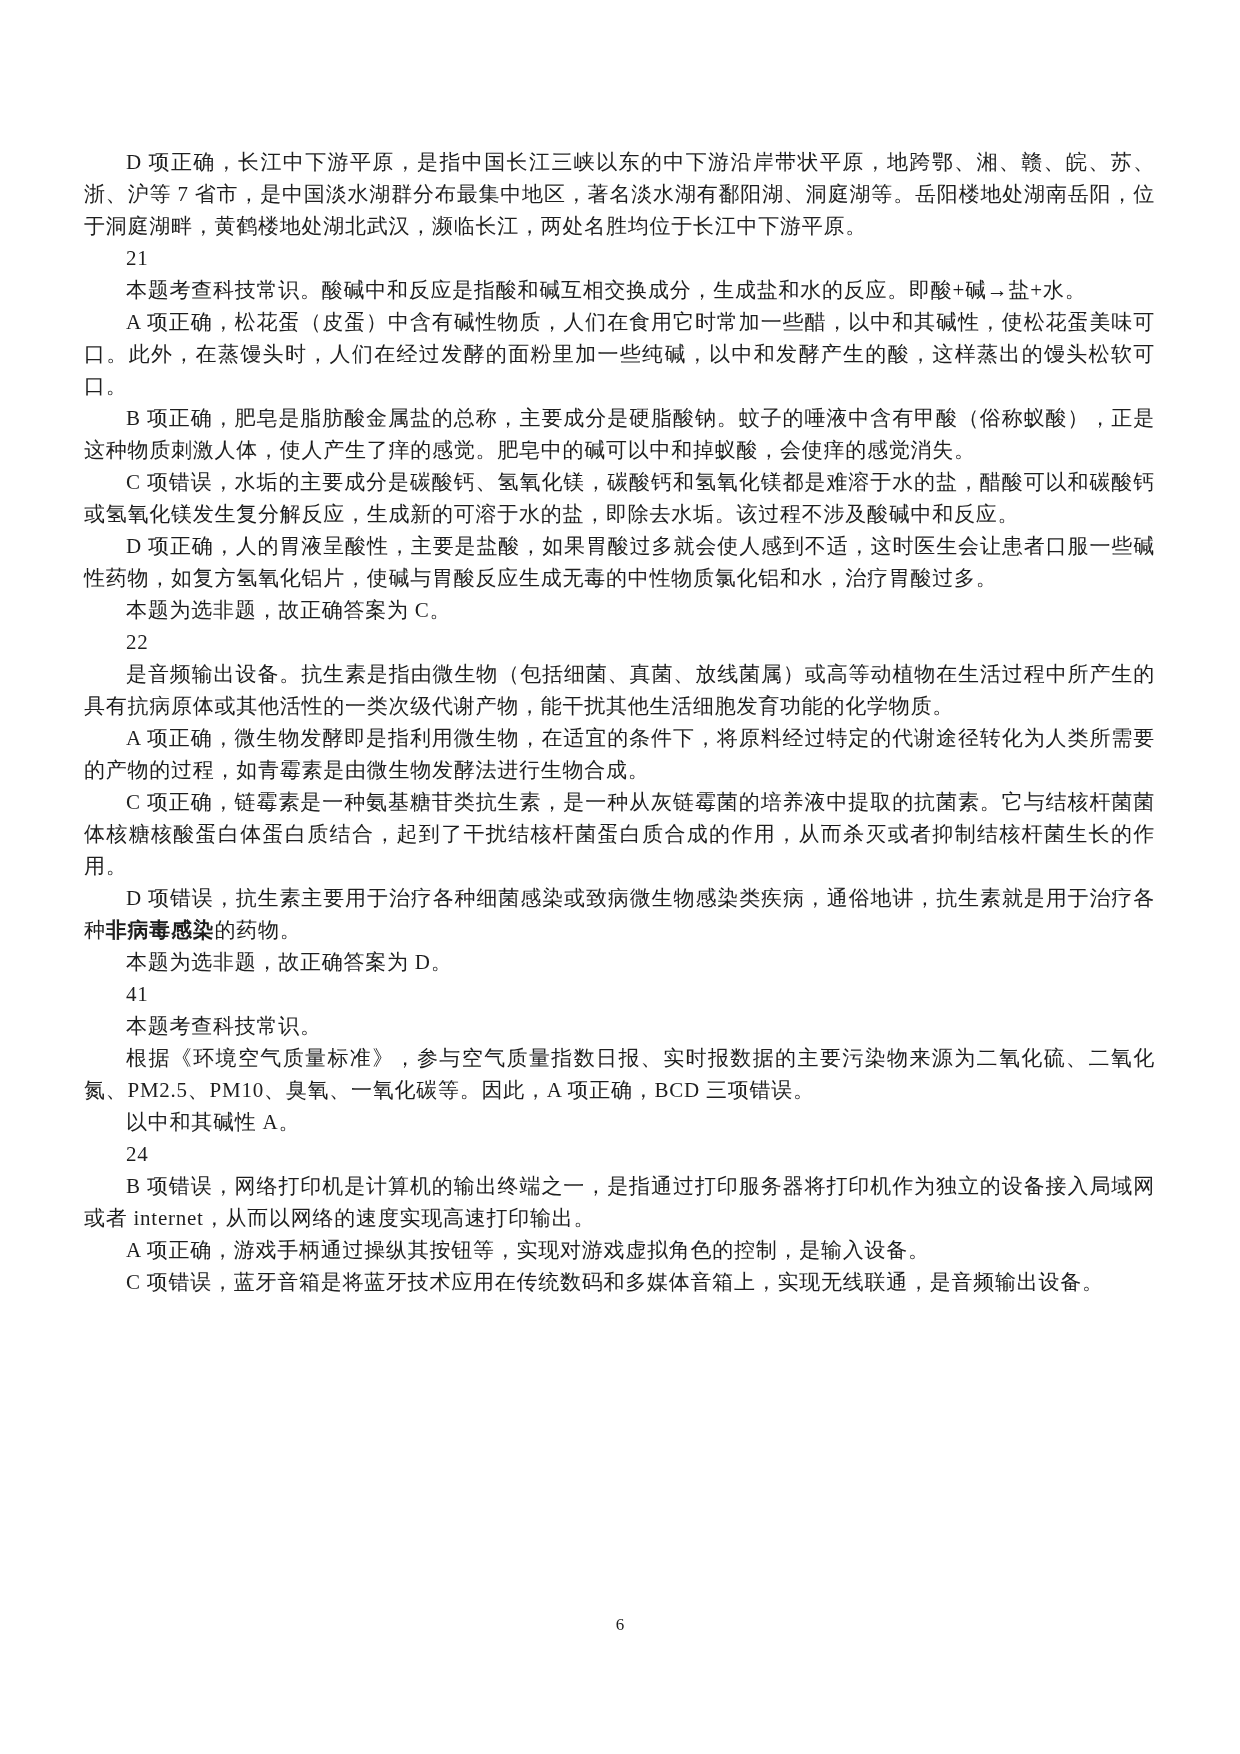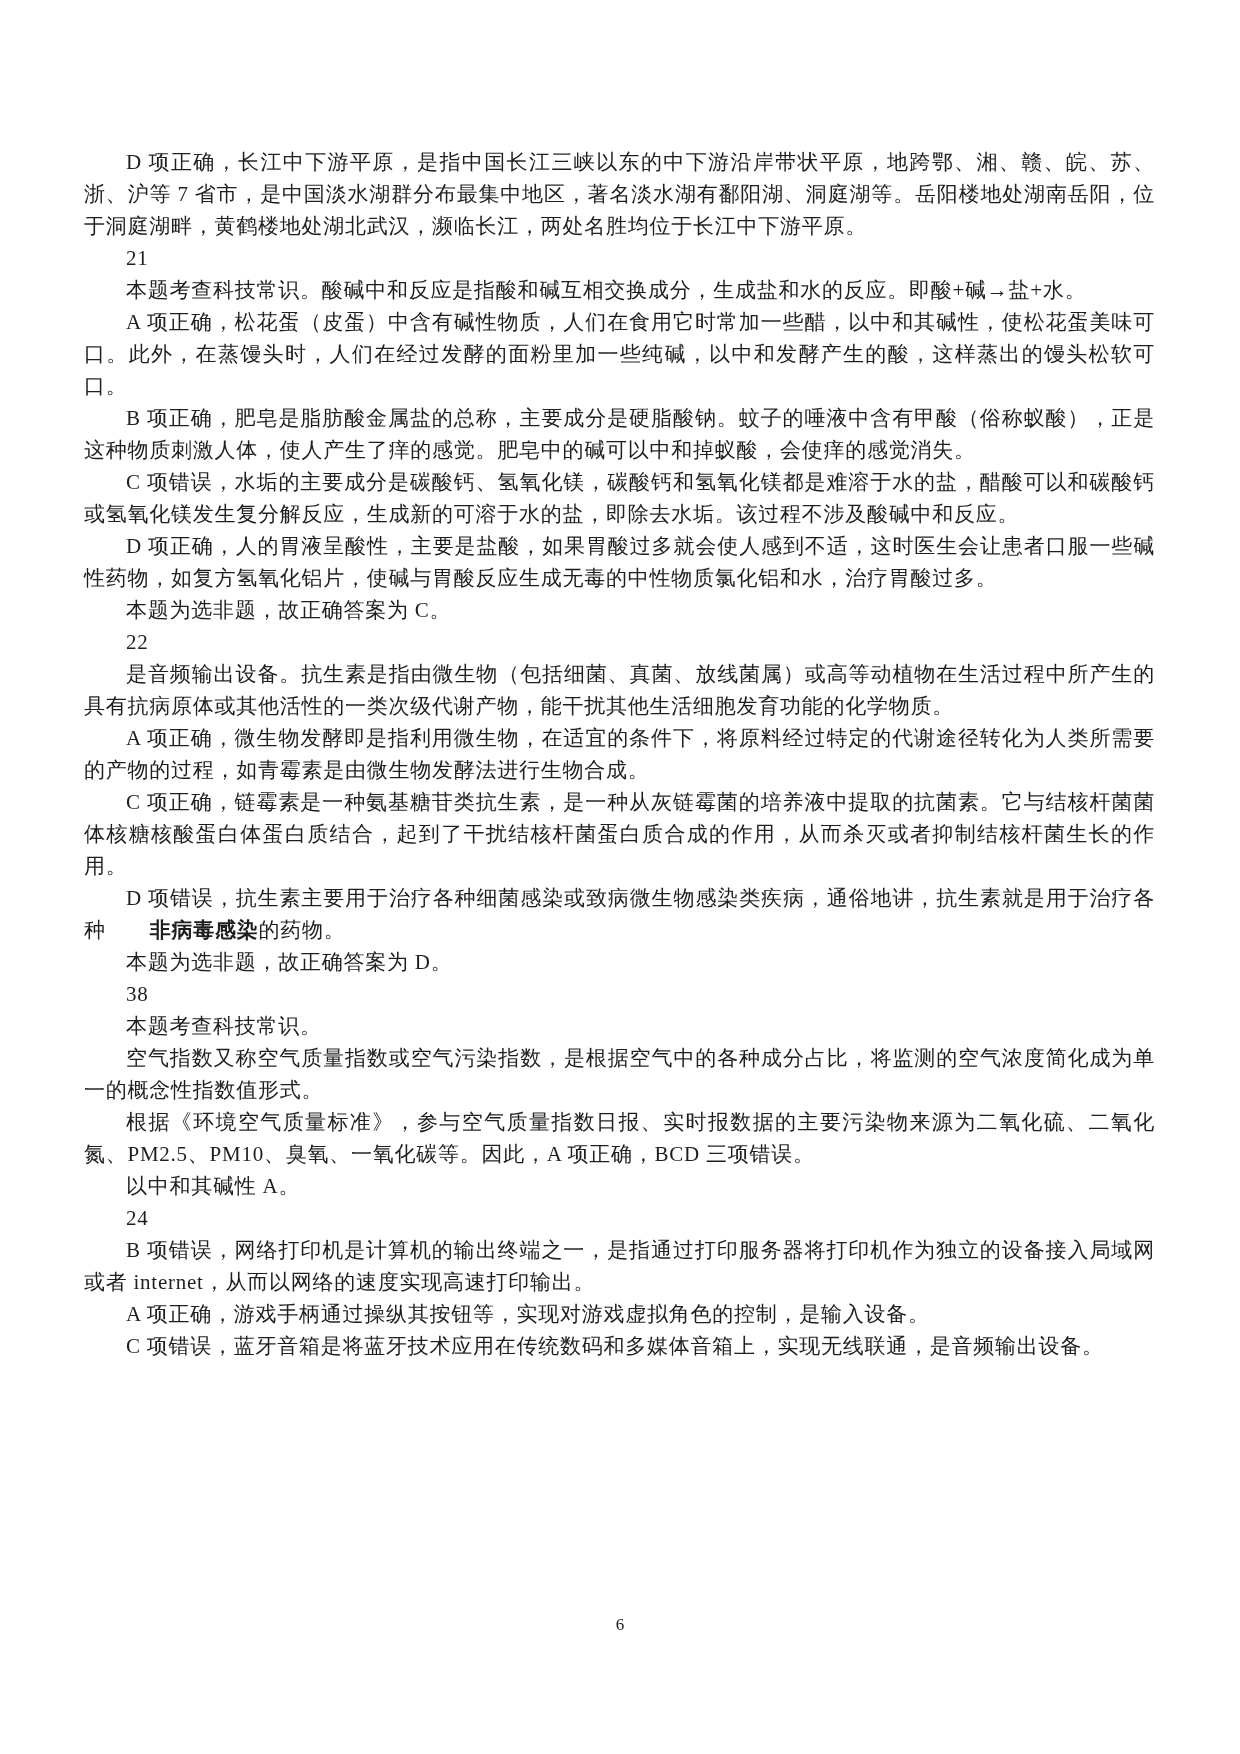--- a/index.html
+++ b/index.html
@@ -26,21 +26,20 @@
     letter-spacing: 0.75px;
     text-align: justify;
   }
   .para {
     margin: 0;
     padding: 0;
     text-indent: 2em;
   }
   .para strong {
     font-weight: 700;
-    margin-left: 44px;
   }
   .footer {
     position: absolute;
     left: 0;
     top: 1614px;
     width: 1240px;
     text-align: center;
     font-size: 17px;
     line-height: 22px;
     color: #1e1e1e;
@@ -58,23 +57,22 @@
       <p class="para"><span>B 项正确，肥皂是脂肪酸金属盐的总称，主要成分是硬脂酸钠。蚊子的唾液中含有甲酸（俗称蚁酸），正是这种物质刺激人体，使人产生了痒的感觉。肥皂中的碱可以中和掉蚁酸，会使痒的感觉消失。</span></p>
       <p class="para"><span>C 项错误，水垢的主要成分是碳酸钙、氢氧化镁，碳酸钙和氢氧化镁都是难溶于水的盐，醋酸可以和碳酸钙或氢氧化镁发生复分解反应，生成新的可溶于水的盐，即除去水垢。该过程不涉及酸碱中和反应。</span></p>
       <p class="para"><span>D 项正确，人的胃液呈酸性，主要是盐酸，如果胃酸过多就会使人感到不适，这时医生会让患者口服一些碱性药物，如复方氢氧化铝片，使碱与胃酸反应生成无毒的中性物质氯化铝和水，治疗胃酸过多。</span></p>
       <p class="para"><span>本题为选非题，故正确答案为 C。</span></p>
       <p class="para">22</p>
       <p class="para"><span>是音频输出设备。抗生素是指由微生物（包括细菌、真菌、放线菌属）或高等动植物在生活过程中所产生的具有抗病原体或其他活性的一类次级代谢产物，能干扰其他生活细胞发育功能的化学物质。</span></p>
       <p class="para"><span>A 项正确，微生物发酵即是指利用微生物，在适宜的条件下，将原料经过特定的代谢途径转化为人类所需要的产物的过程，如青霉素是由微生物发酵法进行生物合成。</span></p>
       <p class="para"><span>C 项正确，链霉素是一种氨基糖苷类抗生素，是一种从灰链霉菌的培养液中提取的抗菌素。它与结核杆菌菌体核糖核酸蛋白体蛋白质结合，起到了干扰结核杆菌蛋白质合成的作用，从而杀灭或者抑制结核杆菌生长的作用。</span></p>
       <p class="para"><span>D 项错误，抗生素主要用于治疗各种细菌感染或致病微生物感染类疾病，通俗地讲，抗生素就是用于治疗各种</span><strong>非病毒感染</strong><span>的药物。</span></p>
       <p class="para"><span>本题为选非题，故正确答案为 D。</span></p>
-      <p class="para">38</p>
+      <p class="para">41</p>
       <p class="para"><span>本题考查科技常识。</span></p>
-      <p class="para"><span>空气指数又称空气质量指数或空气污染指数，是根据空气中的各种成分占比，将监测的空气浓度简化成为单一的概念性指数值形式。</span></p>
       <p class="para"><span>根据《环境空气质量标准》，参与空气质量指数日报、实时报数据的主要污染物来源为二氧化硫、二氧化氮、PM2.5、PM10、臭氧、一氧化碳等。因此，A 项正确，BCD 三项错误。</span></p>
       <p class="para"><span>以中和其碱性 A。</span></p>
       <p class="para">24</p>
       <p class="para"><span>B 项错误，网络打印机是计算机的输出终端之一，是指通过打印服务器将打印机作为独立的设备接入局域网或者 internet，从而以网络的速度实现高速打印输出。</span></p>
       <p class="para"><span>A 项正确，游戏手柄通过操纵其按钮等，实现对游戏虚拟角色的控制，是输入设备。</span></p>
       <p class="para"><span>C 项错误，蓝牙音箱是将蓝牙技术应用在传统数码和多媒体音箱上，实现无线联通，是音频输出设备。</span></p>
     </main>
   <footer class="footer">
     <span>6</span>
   </footer>

